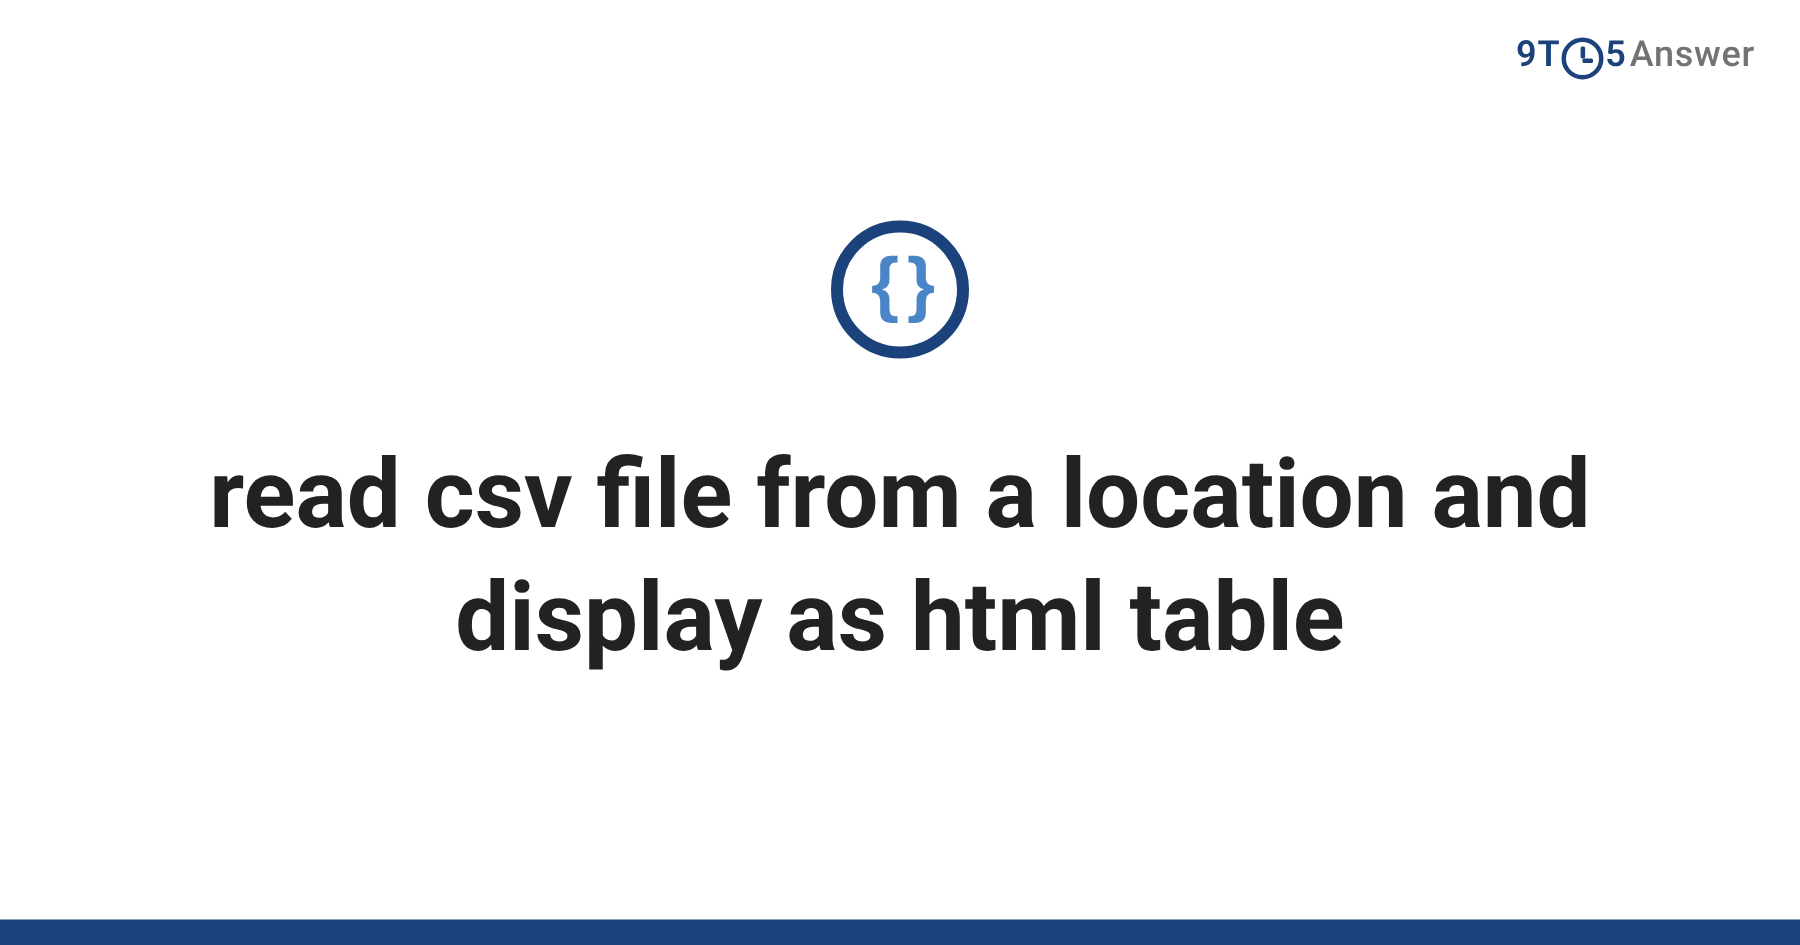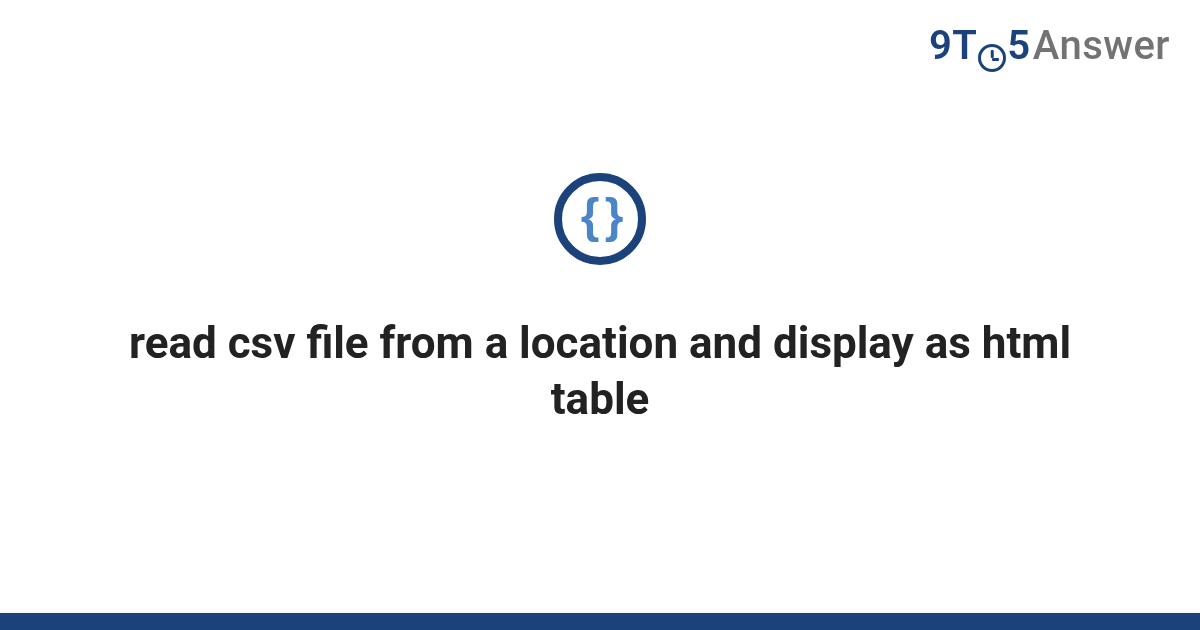--- a/index.html
+++ b/index.html
@@ -7,23 +7,23 @@
   body {
     background: #ffffff;
     font-family: -apple-system, BlinkMacSystemFont, "Segoe UI", Roboto, Helvetica, Arial, sans-serif;
     position: relative;
   }
   .logo {
     position: absolute;
     top: 22px;
     right: 30px;
     display: flex;
-    align-items: flex-end;
+    align-items: flex-start;
     font-weight: 600;
-    font-size: 40px;
+    font-size: 24px;
     letter-spacing: 0.5px;
   }
   .logo-9t { color: #1b427a; }
   .logo-clock {
     display: inline-flex;
     align-items: center;
     justify-content: center;
     width: 28px;
     height: 28px;
     border: 3px solid #1b427a;
@@ -77,21 +77,21 @@
     justify-content: center;
     font-family: "Segoe UI", Arial, sans-serif;
     font-weight: 700;
     font-size: 48px;
     color: #4a86c7;
     letter-spacing: -4px;
     line-height: 1;
     padding-bottom: 6px;
   }
   .title {
-    font-size: 44px;
+    font-size: 64px;
     font-weight: 700;
     color: #222222;
     text-align: center;
     line-height: 1.28;
     max-width: 1000px;
   }
   .footer-bar {
     position: absolute;
     left: 0;
     right: 0;

